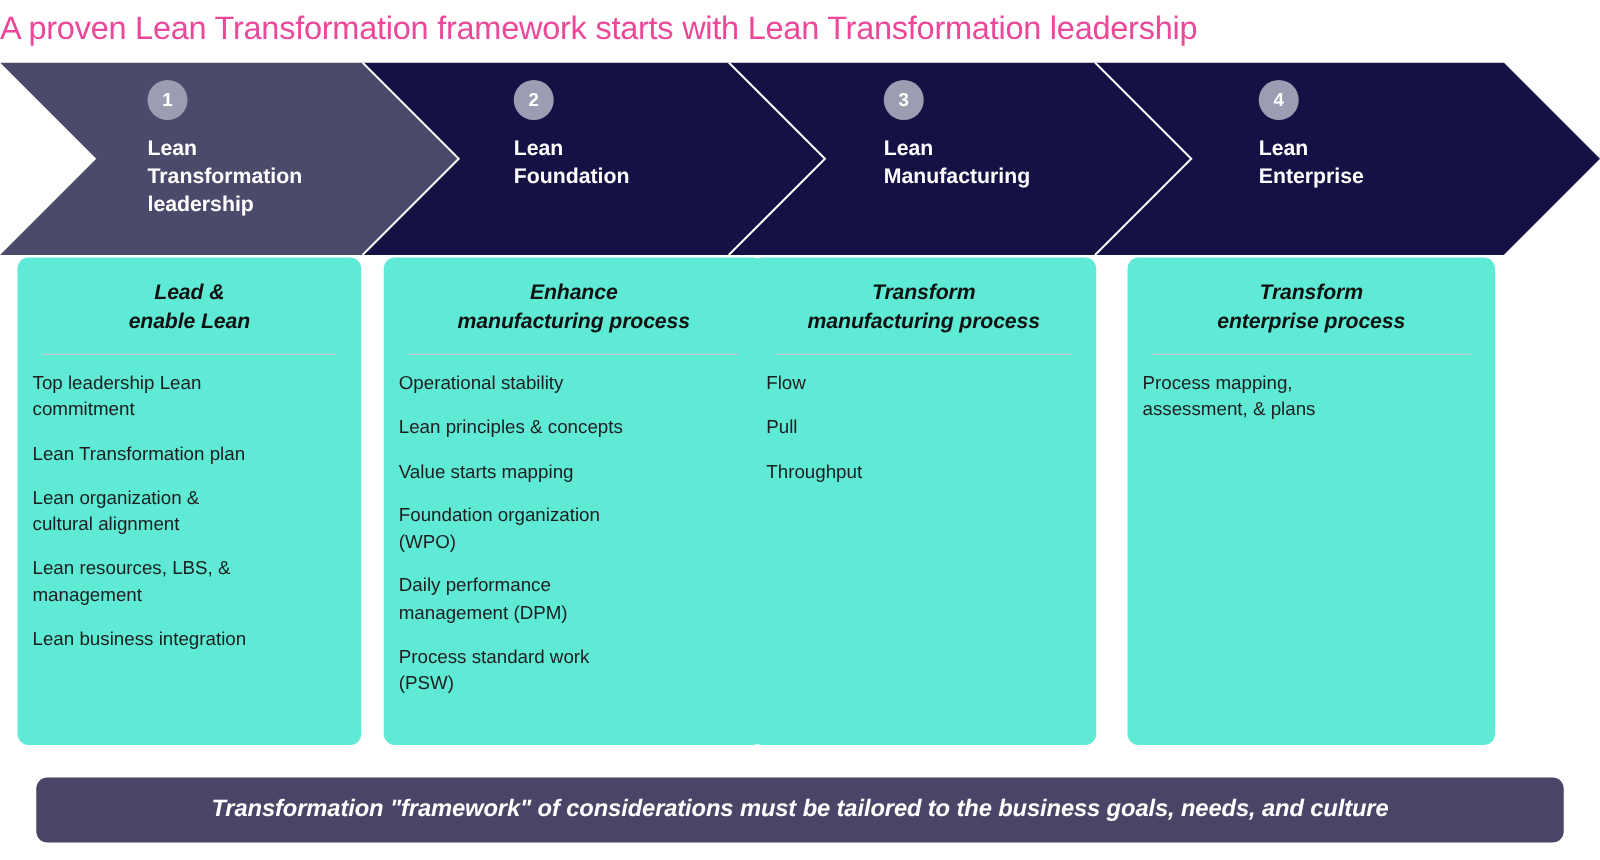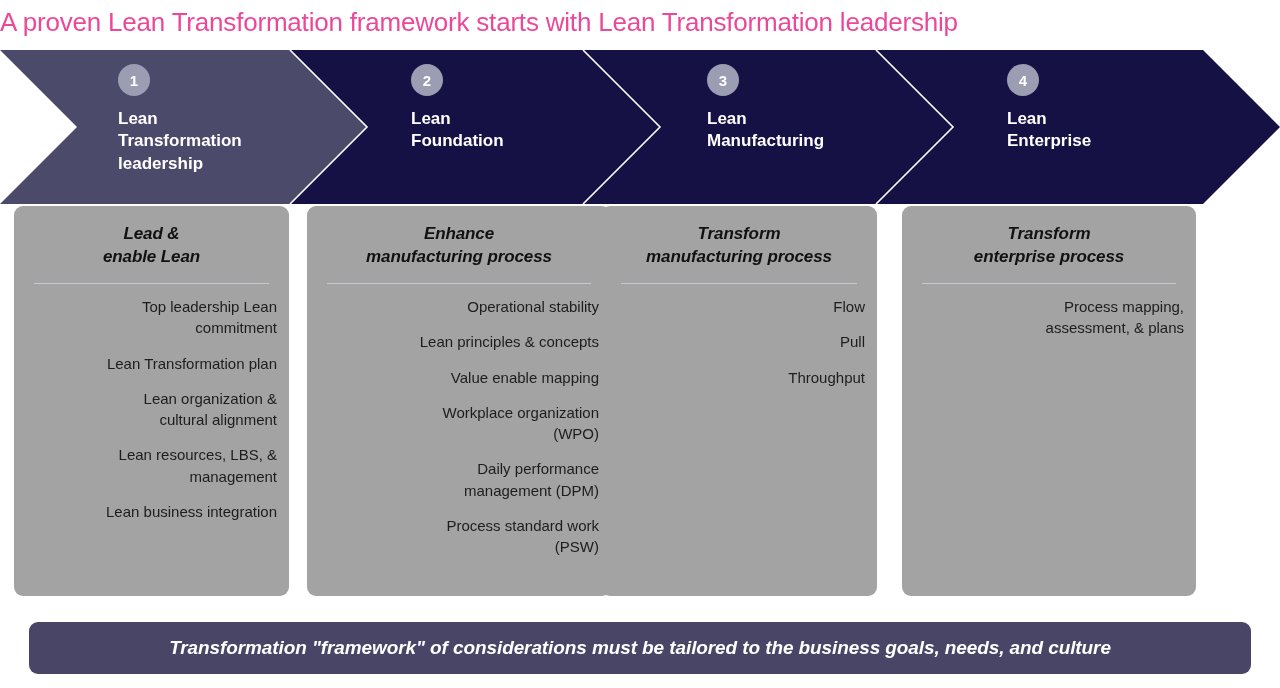--- a/index.html
+++ b/index.html
@@ -49,21 +49,21 @@
     line-height: 1.32;
     color: #ffffff;
     white-space: pre-line;
   }
 
   
   .card {
     position: absolute;
     top: 206px;
     height: 390px;
-    background: #a3a3a3;
+    background: #5eead4;
     border-radius: 9px;
     padding: 16px 12px 12px 12px;
   }
   .card-title {
     font-size: 17px;
     font-weight: 700;
     font-style: italic;
     color: #111111;
     text-align: center;
     line-height: 1.38;
@@ -72,21 +72,21 @@
   }
   .card-divider {
     height: 1px;
     background: #c9c7d4;
     margin: 14px 8px 12px 8px;
   }
   .card-items { display: block; }
   .card-item {
     font-size: 15px;
     color: #1d1d1f;
-    text-align: right;
+    text-align: left;
     line-height: 1.42;
     margin-bottom: 14px;
     white-space: pre-line;
   }
   .card-item:last-child { margin-bottom: 0; }
 
   
   .footer {
     position: absolute;
     left: 29px; top: 622px;
@@ -159,22 +159,22 @@
     </div>
   </div>
 
   <div class="card" style="left:307px; width:304px;">
     <div class="card-title">Enhance
 manufacturing process</div>
     <div class="card-divider"></div>
     <div class="card-items">
       <div class="card-item">Operational stability</div>
       <div class="card-item">Lean principles &amp; concepts</div>
-      <div class="card-item">Value enable mapping</div>
-      <div class="card-item">Workplace organization
+      <div class="card-item">Value starts mapping</div>
+      <div class="card-item">Foundation organization
 (WPO)</div>
       <div class="card-item">Daily performance
 management (DPM)</div>
       <div class="card-item">Process standard work
 (PSW)</div>
     </div>
   </div>
 
   <div class="card" style="left:601px; width:276px;">
     <div class="card-title">Transform

